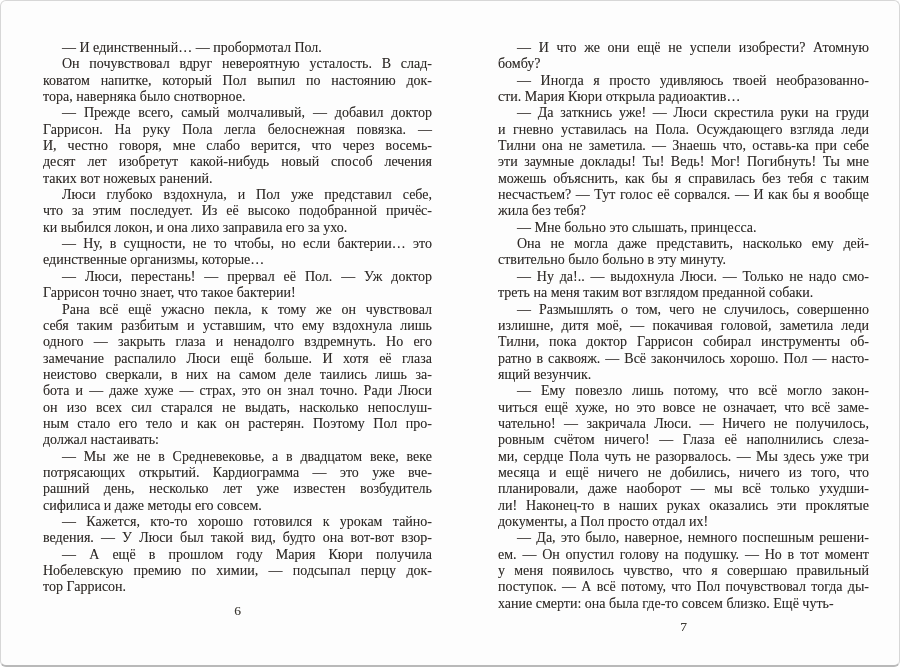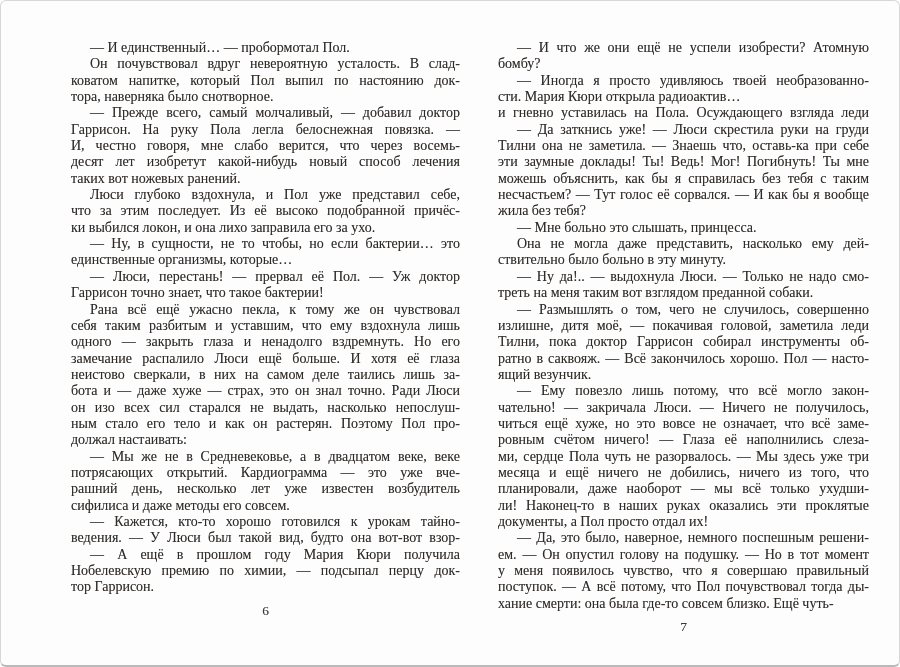--- a/index.html
+++ b/index.html
@@ -22,21 +22,21 @@
     border-radius: 6px;
   }
   .page-col {
     position: absolute;
     top: 39px;
     font-size: 14px;
     line-height: 16.35px;
     color: #2f2b28;
     text-shadow: 0 0 0.4px rgba(40,35,30,0.35);
   }
-  #left-col  { left: 70px;  width: 389px; }
+  #left-col  { left: 42px;  width: 389px; }
   #right-col { left: 497px; width: 371px; }
   .line {
     text-align: justify;
     text-align-last: justify;
     white-space: normal;
   }
   .line.par-first { text-indent: 19px; }
   .line.par-last  { text-align-last: left; }
   .pagenum {
     margin-top: 7px;
@@ -90,40 +90,40 @@
       </div>
     <div class="pagenum">6</div>
   </div>
 
   <div class="page-col" id="right-col">
     <div>
         <div class="line par-first">— И что же они ещё не успели изобрести? Атомную</div>
         <div class="line par-last">бомбу?</div>
         <div class="line par-first">— Иногда я просто удивляюсь твоей необразованно-</div>
         <div class="line par-last">сти. Мария Кюри открыла радиоактив…</div>
+        <div class="line par-first">— Да заткнись уже! — Люси скрестила руки на груди</div>
         <div class="line">и гневно уставилась на Пола. Осуждающего взгляда леди</div>
-        <div class="line par-first">— Да заткнись уже! — Люси скрестила руки на груди</div>
         <div class="line">Тилни она не заметила. — Знаешь что, оставь-ка при себе</div>
         <div class="line">эти заумные доклады! Ты! Ведь! Мог! Погибнуть! Ты мне</div>
         <div class="line">можешь объяснить, как бы я справилась без тебя с таким</div>
         <div class="line">несчастьем? — Тут голос её сорвался. — И как бы я вообще</div>
         <div class="line par-last">жила без тебя?</div>
         <div class="line par-first par-last">— Мне больно это слышать, принцесса.</div>
         <div class="line par-first">Она не могла даже представить, насколько ему дей-</div>
         <div class="line par-last">ствительно было больно в эту минуту.</div>
         <div class="line par-first">— Ну да!.. — выдохнула Люси. — Только не надо смо-</div>
         <div class="line par-last">треть на меня таким вот взглядом преданной собаки.</div>
         <div class="line par-first">— Размышлять о том, чего не случилось, совершенно</div>
         <div class="line">излишне, дитя моё, — покачивая головой, заметила леди</div>
         <div class="line">Тилни, пока доктор Гаррисон собирал инструменты об-</div>
         <div class="line">ратно в саквояж. — Всё закончилось хорошо. Пол — насто-</div>
         <div class="line par-last">ящий везунчик.</div>
         <div class="line par-first">— Ему повезло лишь потому, что всё могло закон-</div>
+        <div class="line">читься ещё хуже, но это вовсе не означает, что всё заме-</div>
         <div class="line">чательно! — закричала Люси. — Ничего не получилось,</div>
-        <div class="line">читься ещё хуже, но это вовсе не означает, что всё заме-</div>
         <div class="line">ровным счётом ничего! — Глаза её наполнились слеза-</div>
         <div class="line">ми, сердце Пола чуть не разорвалось. — Мы здесь уже три</div>
         <div class="line">месяца и ещё ничего не добились, ничего из того, что</div>
         <div class="line">планировали, даже наоборот — мы всё только ухудши-</div>
         <div class="line">ли! Наконец-то в наших руках оказались эти проклятые</div>
         <div class="line par-last">документы, а Пол просто отдал их!</div>
         <div class="line par-first">— Да, это было, наверное, немного поспешным решени-</div>
         <div class="line">ем. — Он опустил голову на подушку. — Но в тот момент</div>
         <div class="line">у меня появилось чувство, что я совершаю правильный</div>
         <div class="line">поступок. — А всё потому, что Пол почувствовал тогда ды-</div>

